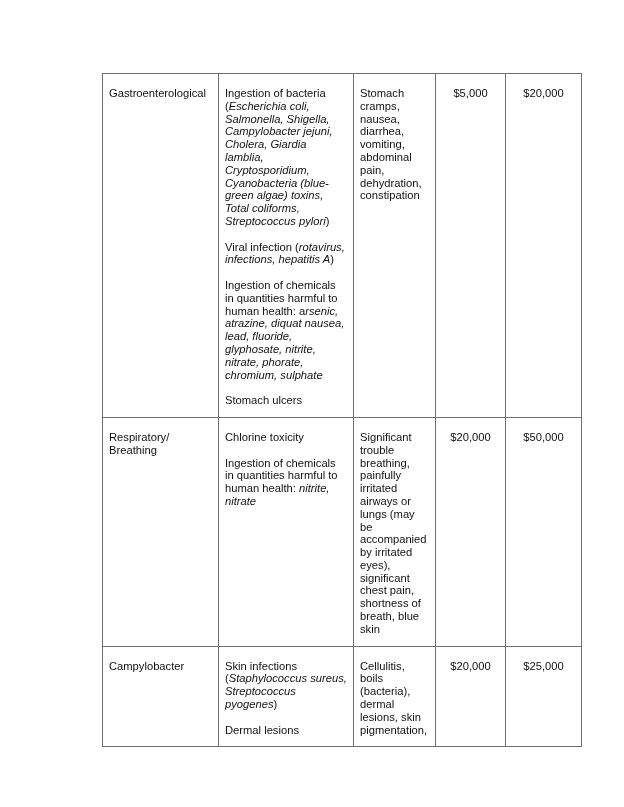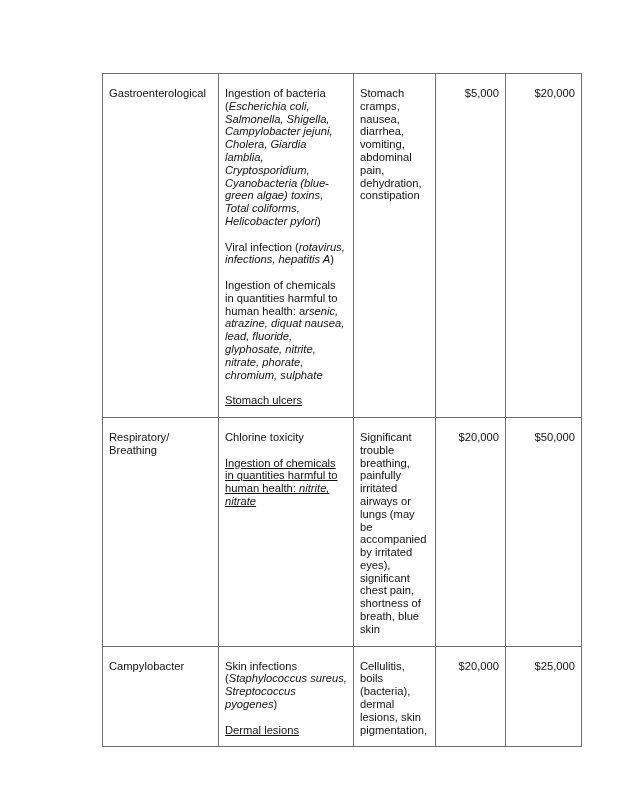--- a/index.html
+++ b/index.html
@@ -30,44 +30,44 @@
       border: 1px solid #6f6f6f;
       vertical-align: top;
       padding: 13px 6px 10px 6px;
       word-wrap: break-word;
     }
     col.c1 { width: 116px; }
     col.c2 { width: 135px; }
     col.c3 { width: 82px; }
     col.c4 { width: 70px; }
     col.c5 { width: 76px; }
-    td.num { text-align: right; padding-right: 6px; }
+    td.num { text-align: center; padding-right: 6px; }
     p.para { margin: 0 0 12.8px 0; }
-    p.para:last-child { margin-bottom: 0; text-decoration: underline; }
+    p.para:last-child { margin-bottom: 0; }
     em { font-style: italic; }
     tr.row-gastro td { height: 307px; }
     tr.row-resp td { height: 195px; }
     tr.row-derm td { height: 75px; }
   </style>
 </head>
 <body>
 
 <table class="doc-table">
   <colgroup>
     <col class="c1">
       <col class="c2">
       <col class="c3">
       <col class="c4">
       <col class="c5">
   </colgroup>
   <tbody>
     <tr class="row-gastro">
       <td>Gastroenterological</td>
       <td>
-          <p class="para"><span>Ingestion of bacteria (</span><em>Escherichia coli, Salmonella, Shigella, Campylobacter jejuni, Cholera, Giardia lamblia, Cryptosporidium, Cyanobacteria (blue-green algae) toxins, Total coliforms, Helicobacter pylori</em><span>)</span></p>
+          <p class="para"><span>Ingestion of bacteria (</span><em>Escherichia coli, Salmonella, Shigella, Campylobacter jejuni, Cholera, Giardia lamblia, Cryptosporidium, Cyanobacteria (blue-green algae) toxins, Total coliforms, Streptococcus pylori</em><span>)</span></p>
           <p class="para"><span>Viral infection (</span><em>rotavirus, infections, hepatitis A</em><span>)</span></p>
           <p class="para"><span>Ingestion of chemicals in quantities harmful to human health: a</span><em>rsenic, atrazine, diquat nausea, lead, fluoride, glyphosate, nitrite, nitrate, phorate, chromium, sulphate</em></p>
           <p class="para"><span>Stomach ulcers</span></p>
         </td>
       <td>Stomach cramps, nausea, diarrhea, vomiting, abdominal pain, dehydration, constipation</td>
       <td class="num">$5,000</td>
       <td class="num">$20,000</td>
     </tr>
     <tr class="row-resp">
       <td>Respiratory/ Breathing</td>

